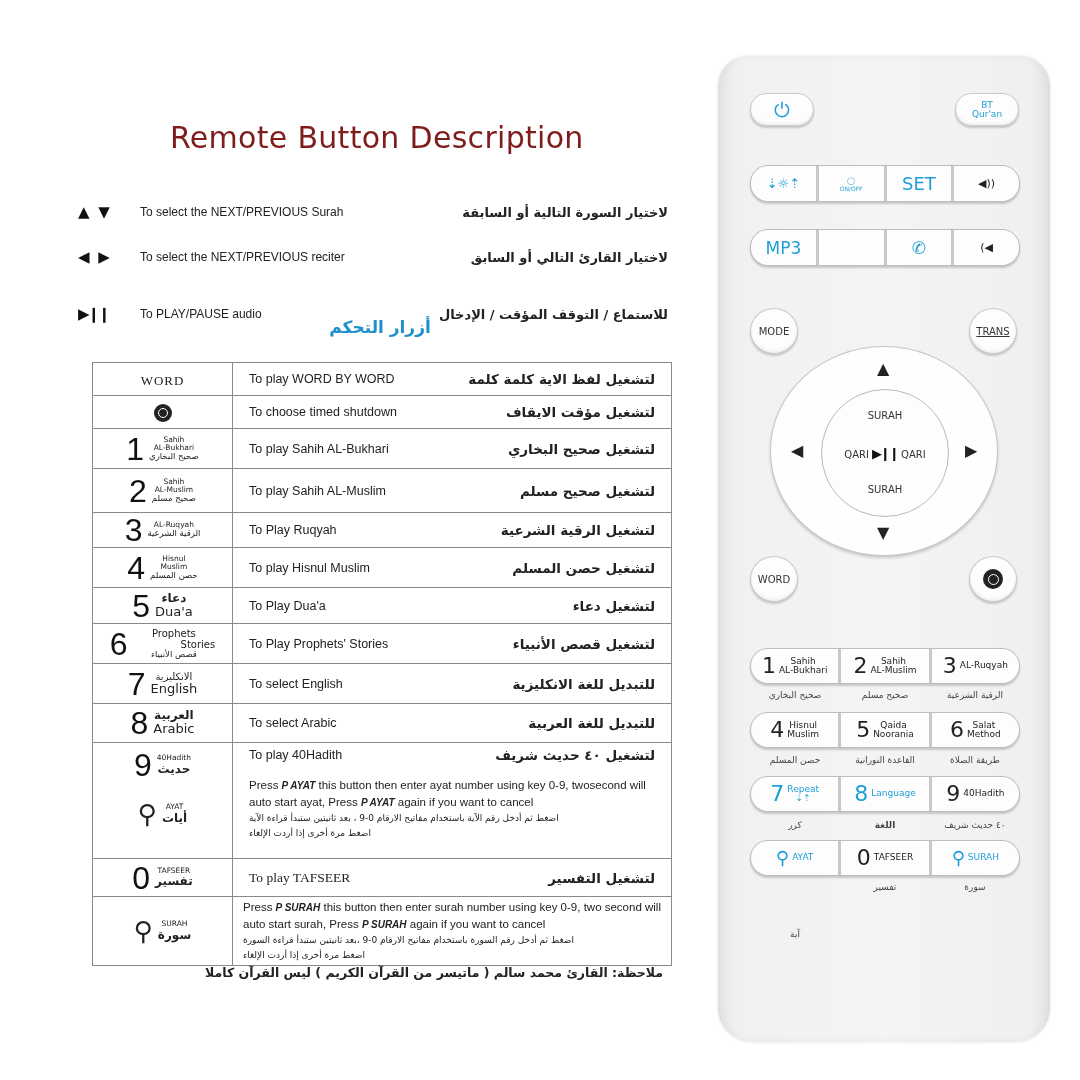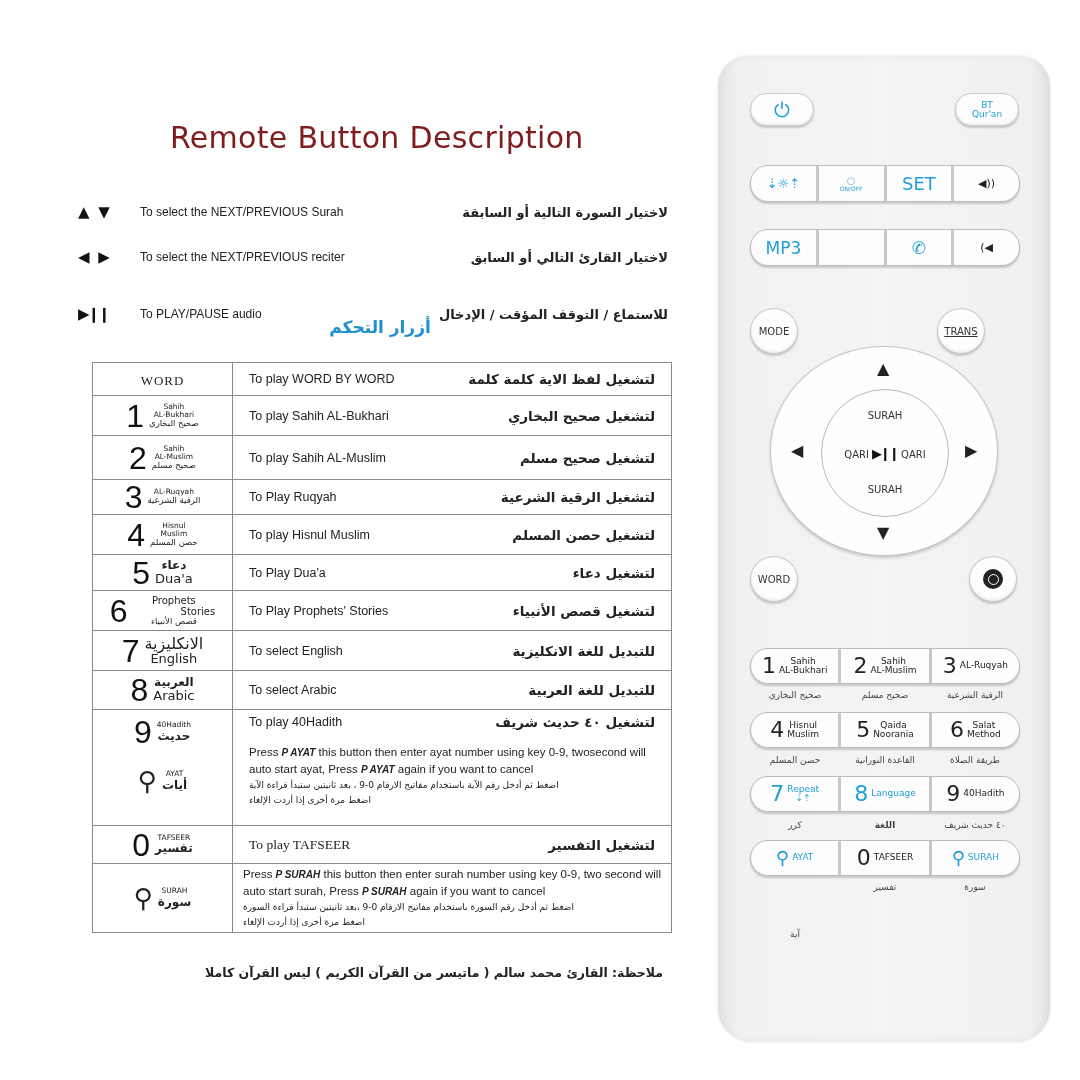--- a/index.html
+++ b/index.html
@@ -83,20 +83,33 @@
   <tbody>
       <tr style="height:33px;">
     <td class="k"><span class="wordkey">WORD</span></td>
     <td class="v">
           <div class="vrow">
             <span class="v-en">To play WORD BY WORD</span>
             <span class="v-ar">لتشغيل لفظ الاية كلمة كلمة</span>
           </div>
         </td>
   </tr>
+  <tr style="height:33px;">
+    <td class="k">
+      <span style="display:inline-flex;width:18px;height:18px;border-radius:50%;background:#222;align-items:center;justify-content:center;">
+        <span style="width:10px;height:10px;border-radius:50%;border:1.5px solid #fff;display:block;"></span>
+      </span>
+    </td>
+    <td class="v">
+          <div class="vrow">
+            <span class="v-en">To choose timed shutdown</span>
+            <span class="v-ar">لتشغيل مؤقت الايقاف</span>
+          </div>
+        </td>
+  </tr>
   <tr style="height:40px;">
     <td class="k"><span class="keycell">
             <span class="bignum">1</span>
             <span class="stack">
               <span class="s-tiny">Sahih</span>
               <span class="s-tiny">AL-Bukhari</span>
               <span class="s-ar">صحيح البخاري</span>
             </span>
           </span></td>
     <td class="v">
@@ -181,21 +194,21 @@
           <div class="vrow">
             <span class="v-en">To Play Prophets' Stories</span>
             <span class="v-ar">لتشغيل قصص الأنبياء</span>
           </div>
         </td>
   </tr>
   <tr style="height:40px;">
     <td class="k"><span class="keycell">
             <span class="bignum">7</span>
             <span class="stack">
-              <span class="s-ar" style="font-size:16px;">الانكليزية</span>
+              <span class="s-ar" style="font-size:10px;">الانكليزية</span>
               <span class="s-med">English</span>
             </span>
           </span></td>
     <td class="v">
           <div class="vrow">
             <span class="v-en">To select English</span>
             <span class="v-ar">للتبديل للغة الانكليزية</span>
           </div>
         </td>
   </tr>
@@ -326,21 +339,21 @@
       <span class="blue" style="font-size:17px;">✆</span>
     </div>
   <div class="seg">
       <span style="font-size:11px;color:#222;">(◀</span>
     </div>
 </div>
 
 <div class="btn round" style="left:750px;top:308px;width:48px;height:46px;">
     <span>MODE</span>
   </div>
-<div class="btn round" style="left:937px;top:308px;width:48px;height:46px;text-decoration:underline;">
+<div class="btn round" style="left:969px;top:308px;width:48px;height:46px;text-decoration:underline;">
     <span>TRANS</span>
   </div>
 
 <div class="dpad-outer">
   <span class="arrow" style="left:106px;top:14px;">▲</span>
   <span class="arrow" style="left:106px;top:178px;">▼</span>
   <span class="arrow" style="left:20px;top:96px;">◀</span>
   <span class="arrow" style="left:194px;top:96px;">▶</span>
   <div class="dpad-inner">
     <span style="position:absolute;left:0;right:0;top:20px;text-align:center;font-size:10px;color:#333;">SURAH</span>

